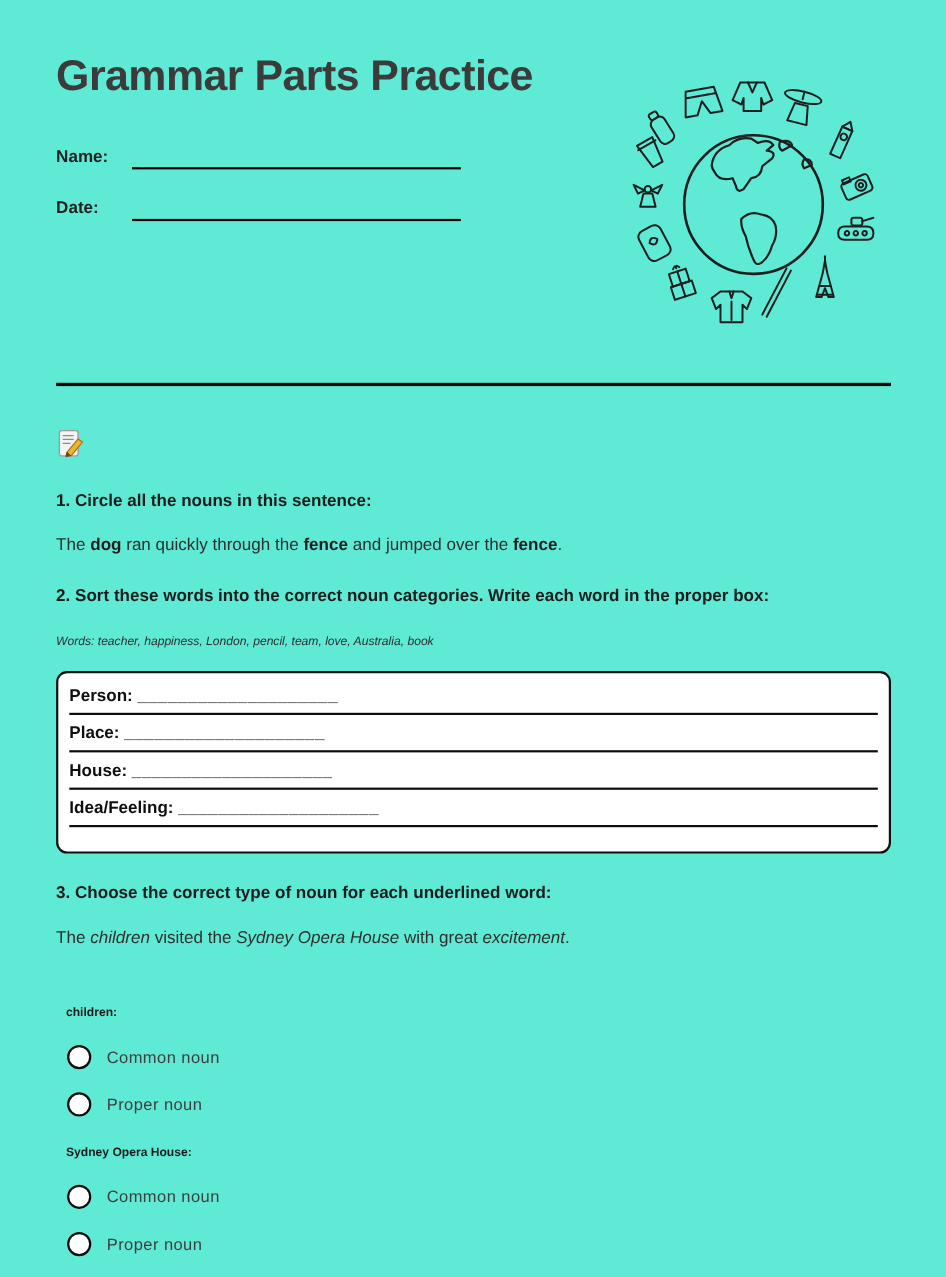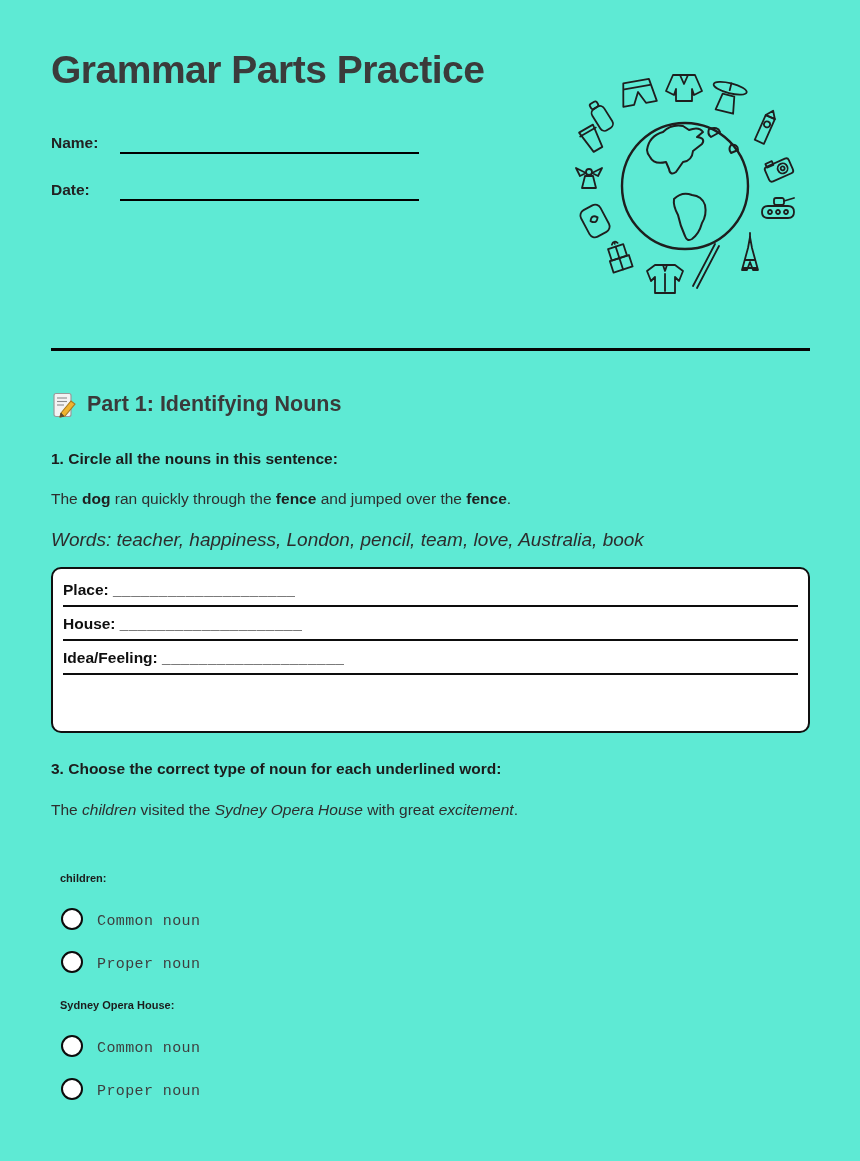--- a/index.html
+++ b/index.html
@@ -26,34 +26,34 @@
                   font-size:21.5px; font-weight:700; color:#3a3a3a; line-height:29px; }
   .memo-icon { width:26px; height:26px; flex:none; }
 
   .prompt { font-size:15.5px; font-weight:700; color:#1c1c1c; line-height:22px; }
   .sentence { font-size:15.5px; color:#2e2e2e; line-height:22px; }
   .sentence b { font-weight:700; color:#1f1f1f;margin-top:28px; }
   .sentence i { font-style:italic; }
   .q1-prompt { margin-top:29px; }
   .q1-sentence { margin-top:18px; }
   .q2-prompt { margin-top:24px; }
-  .word-bank { margin-top:19px; font-size:19px; font-style:italic; color:#2d2d2d; line-height:22px; }
+  .word-bank { margin-top:19px; font-size:11px; font-style:italic; color:#2d2d2d; line-height:22px; }
   .q3-prompt { margin-top:25px; }
   .q3-sentence { margin-top:19px; }
 
   .sort-box { margin-top:16px; width:759px; height:166px; border:2.5px solid #101010;
               border-radius:10px; padding:4px 10px 20px; background:#fff; }
   .sort-row { line-height:34px; height:34px; border-bottom:2px solid #0d0d0d;
               font-size:15.5px; font-weight:700; color:#0f0f0f; white-space:nowrap; overflow:hidden; }
   .sort-row .blank { letter-spacing:0.5px; }
 
   .word-group-label { font-size:11px; font-weight:700; color:#1c1c1c; line-height:22px; margin-left:9px; }
   .group-1 { margin-top:46px; }
   .group-2 { margin-top:21px; }
-  .radio-row { margin-left:10px; height:24px; display:flex; align-items:flex-end; cursor:pointer;font-family:Liberation Mono, monospace; }
+  .radio-row { margin-left:10px; height:24px; display:flex; align-items:center; cursor:pointer; }
   .radio-row.first { margin-top:17px; }
   .radio-row.second { margin-top:19px; }
   .radio-circle { width:22px; height:22px; border:2.6px solid #0c0c0c; border-radius:50%;
                   background:#fff; flex:none; }
   .radio-label { margin-left:14px; font-size:15px; color:#3e3e3e; letter-spacing:0.4px; }
 </style>
 </head>
 <body>
 
 <div class="page">
@@ -158,29 +158,30 @@
 
     <div class="part-heading">
       <svg class="memo-icon" viewBox="0 0 26 26">
         <rect x="3" y="1.5" width="17" height="23" rx="2" fill="#f3f3f3" stroke="#9a9a9a" stroke-width="1.2"></rect>
         <line x1="6" y1="6" x2="16" y2="6" stroke="#8b8b8b" stroke-width="1.1"></line>
         <line x1="6" y1="9.5" x2="16" y2="9.5" stroke="#8b8b8b" stroke-width="1.1"></line>
         <line x1="6" y1="13" x2="13" y2="13" stroke="#8b8b8b" stroke-width="1.1"></line>
         <path d="M10 21 L20 9 L24 12 L14 24 L9 25 Z" fill="#f0b32e" stroke="#a8791c" stroke-width="1.1"></path>
         <path d="M10 21 L9 25 L13 24.2 Z" fill="#5a4a2f" stroke="#5a4a2f" stroke-width="0.8"></path>
       </svg>
-      <span>Part 1: Identifying Nouns</span>
     </div>
 
     <p class="prompt q1-prompt">1. Circle all the nouns in this sentence:</p>
     <p class="sentence q1-sentence"><span>The </span><b>dog</b><span> ran quickly through the </span><b>fence</b><span> and jumped over the </span><b>fence</b><span>.</span></p>
 
+    <p class="prompt q2-prompt">2. Sort these words into the correct noun categories. Write each word in the proper box:</p>
     <p class="word-bank">Words: teacher, happiness, London, pencil, team, love, Australia, book</p>
 
     <div class="sort-box">
+      <div class="sort-row"><span>Person:</span> <span class="blank">____________________</span></div>
       <div class="sort-row"><span>Place:</span> <span class="blank">____________________</span></div>
       <div class="sort-row"><span>House:</span> <span class="blank">____________________</span></div>
       <div class="sort-row"><span>Idea/Feeling:</span> <span class="blank">____________________</span></div>
     </div>
 
     <p class="prompt q3-prompt">3. Choose the correct type of noun for each underlined word:</p>
     <p class="sentence q3-sentence"><span>The </span><i>children</i><span> visited the </span><i>Sydney Opera House</i><span> with great </span><i>excitement</i><span>.</span></p>
 
     <div class="group-1">
       <div class="word-group-label">children:</div>

